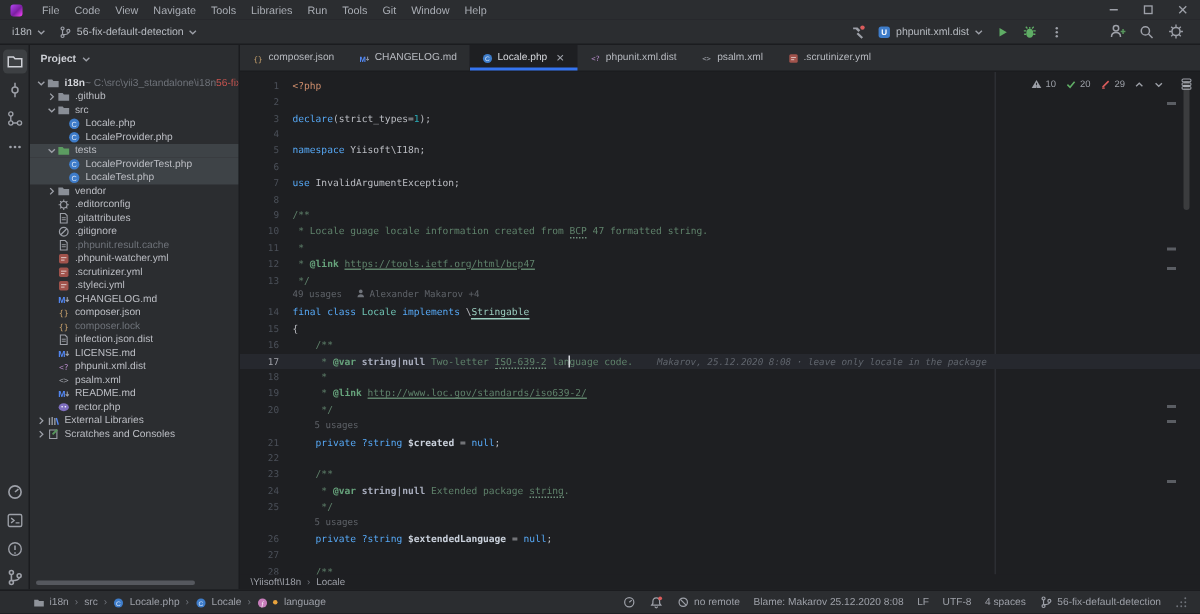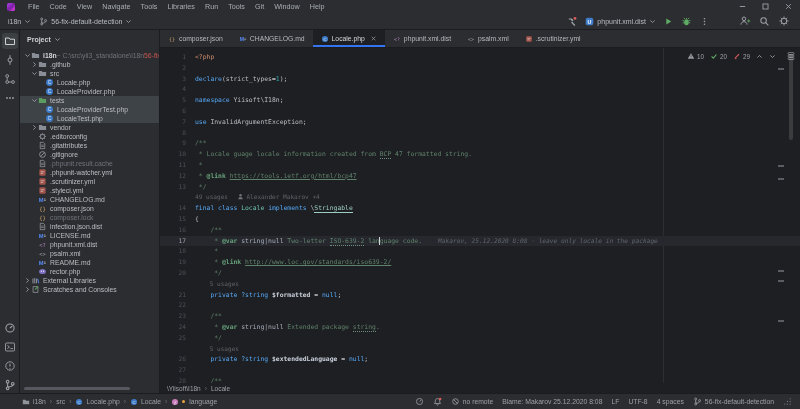--- a/index.html
+++ b/index.html
@@ -60,21 +60,21 @@
     font-family:"DejaVu Sans Mono",monospace;font-size:6.4px;line-height:10.8px;color:#BCBEC4;}
   .c-row.current{background:#26282E;}
   .c-row .ln{display:inline-block;width:26px;text-align:right;color:#4B5059;font-size:6.2px;}
   .c-row.current .ln{color:#A1A3AB;}
   .c-row .codeln{margin-left:9px;}
   .c-row.inlayrow{color:#5E6268;font-size:6.1px;}
   .blame{margin-left:16px;color:#5F646C;font-style:italic;font-size:6.2px;}
   .tk-tag{color:#CF8E6D}.tk-kw{color:#56A8F5}.tk-id{color:#BCBEC4}.tk-p{color:#BCBEC4}
   .tk-num{color:#2AACB8}.tk-doc{color:#5F826B}
   .tk-doctag{color:#67A37C;font-weight:bold}
-  .tk-doctype{color:#A8ADBD;font-weight:normal}
+  .tk-doctype{color:#A8ADBD;font-weight:bold}
   .tk-docu{color:#5F826B;border-bottom:1px dotted #6E8F7B}
   .tk-doclink{color:#5F826B;text-decoration:underline}
   .tk-cls{color:#6FC2B3}
   .tk-clsu{color:#9CCFC0;border-bottom:1px solid #9CCFC0}
   .tk-var{color:#CAD1DC;font-weight:600}
   .tk-caret{display:inline-block;width:1px;height:8px;background:#D4D6DB;vertical-align:middle;margin:0 -0.5px;}
   .inlay-usr{display:inline-flex;width:7px;height:7px;vertical-align:-1px;margin:0 2px;}
   .insp{position:absolute;top:2px;right:24px;height:12px;display:flex;align-items:center;gap:6px;
     font-size:6.3px;color:#9DA0A8;font-family:"Liberation Sans",sans-serif;}
   .insp .it{display:flex;align-items:center;gap:2px;}
@@ -706,21 +706,21 @@
                   <path d="M1.5 7c0-1.5 1.1-2.3 2.5-2.3S6.5 5.5 6.5 7z" fill="#6F737A"></path>
                 </svg></span><span>Alexander Makarov +4</span></span></div>
           <div class="c-row"><span class="ln">14</span><span class="codeln"><span class="tk-kw">final class </span><span class="tk-cls">Locale</span><span class="tk-p"> </span><span class="tk-kw">implements</span><span class="tk-p"> \</span><span class="tk-clsu">Stringable</span></span></div>
           <div class="c-row"><span class="ln">15</span><span class="codeln"><span class="tk-p">{</span></span></div>
           <div class="c-row"><span class="ln">16</span><span class="codeln"><span class="tk-doc">    /**</span></span></div>
           <div class="c-row current"><span class="ln">17</span><span class="codeln"><span class="tk-doc">     * </span><span class="tk-doctag">@var</span><span class="tk-doc"> </span><span class="tk-doctype">string|null</span><span class="tk-doc"> Two-letter </span><span class="tk-docu">ISO-639-2</span><span class="tk-doc"> lan</span><span class="tk-caret"></span><span class="tk-doc">guage code.</span></span><span class="blame">Makarov, 25.12.2020 8:08 · leave only locale in the package</span></div>
           <div class="c-row"><span class="ln">18</span><span class="codeln"><span class="tk-doc">     *</span></span></div>
           <div class="c-row"><span class="ln">19</span><span class="codeln"><span class="tk-doc">     * </span><span class="tk-doctag">@link</span><span class="tk-doc"> </span><span class="tk-doclink">http://www.loc.gov/standards/iso639-2/</span></span></div>
           <div class="c-row"><span class="ln">20</span><span class="codeln"><span class="tk-doc">     */</span></span></div>
           <div class="c-row inlayrow"><span class="ln"></span><span class="codeln"><span>    5 usages</span></span></div>
-          <div class="c-row"><span class="ln">21</span><span class="codeln"><span class="tk-p">    </span><span class="tk-kw">private</span><span class="tk-p"> </span><span class="tk-kw">?string</span><span class="tk-p"> </span><span class="tk-var">$formatted</span><span class="tk-p"> = </span><span class="tk-kw">null</span><span class="tk-p">;</span></span></div>
+          <div class="c-row"><span class="ln">21</span><span class="codeln"><span class="tk-p">    </span><span class="tk-kw">private</span><span class="tk-p"> </span><span class="tk-kw">?string</span><span class="tk-p"> </span><span class="tk-var">$created</span><span class="tk-p"> = </span><span class="tk-kw">null</span><span class="tk-p">;</span></span></div>
           <div class="c-row"><span class="ln">22</span><span class="codeln"></span></div>
           <div class="c-row"><span class="ln">23</span><span class="codeln"><span class="tk-doc">    /**</span></span></div>
           <div class="c-row"><span class="ln">24</span><span class="codeln"><span class="tk-doc">     * </span><span class="tk-doctag">@var</span><span class="tk-doc"> </span><span class="tk-doctype">string|null</span><span class="tk-doc"> Extended package </span><span class="tk-docu">string</span><span class="tk-doc">.</span></span></div>
           <div class="c-row"><span class="ln">25</span><span class="codeln"><span class="tk-doc">     */</span></span></div>
           <div class="c-row inlayrow"><span class="ln"></span><span class="codeln"><span>    5 usages</span></span></div>
           <div class="c-row"><span class="ln">26</span><span class="codeln"><span class="tk-p">    </span><span class="tk-kw">private</span><span class="tk-p"> </span><span class="tk-kw">?string</span><span class="tk-p"> </span><span class="tk-var">$extendedLanguage</span><span class="tk-p"> = </span><span class="tk-kw">null</span><span class="tk-p">;</span></span></div>
           <div class="c-row"><span class="ln">27</span><span class="codeln"></span></div>
           <div class="c-row"><span class="ln">28</span><span class="codeln"><span class="tk-doc">    /**</span></span></div>
         </div>
       <div class="insp" id="insp">

